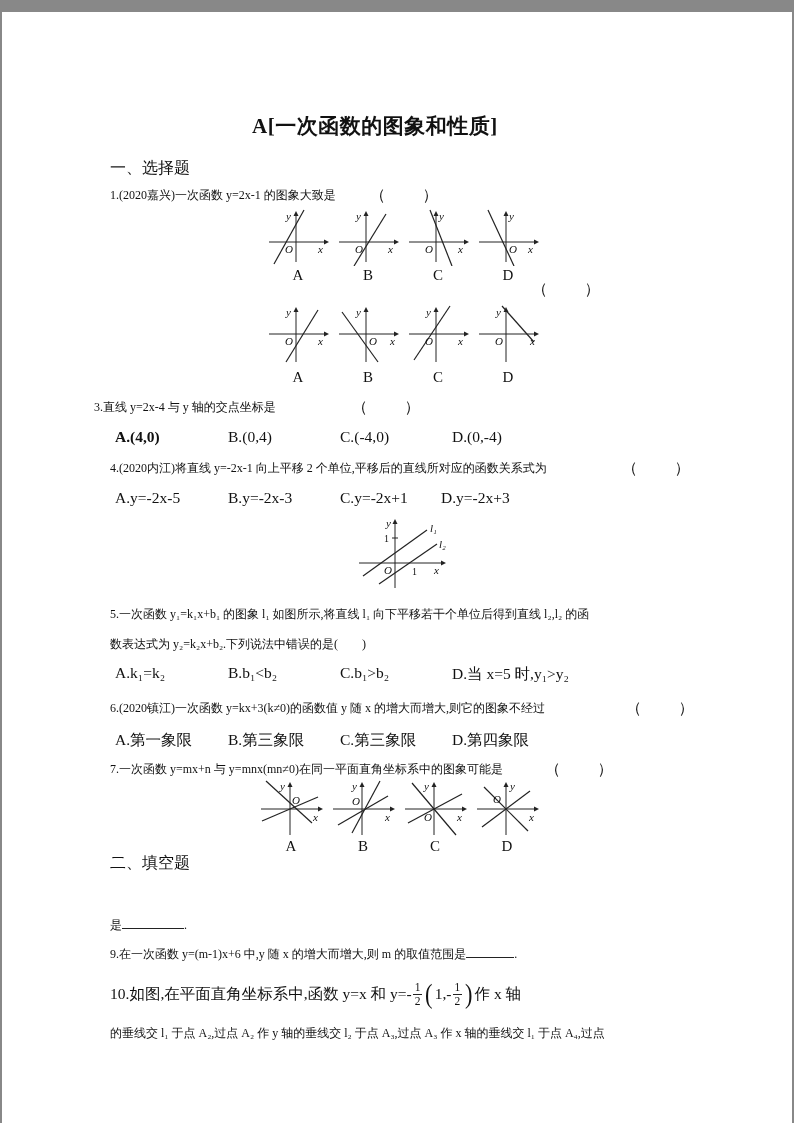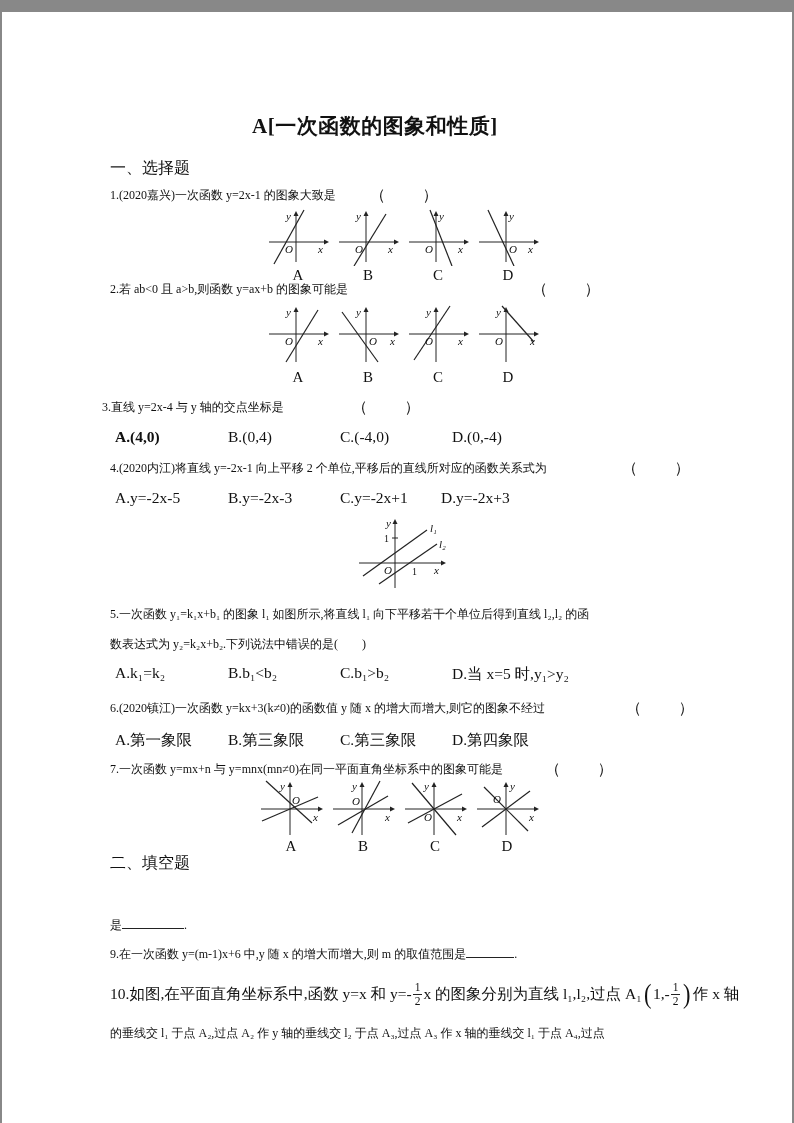--- a/index.html
+++ b/index.html
@@ -86,21 +86,20 @@
       <line class="ax" x1="30" y1="54" x2="30" y2="7"></line>
         <polygon class="ah" points="27.5,8 30,3 32.5,8"></polygon>
       <line class="fn" x1="12" y1="2" x2="38" y2="58"></line>
       <text x="33" y="12">y</text>
       <text x="52" y="45">x</text>
       <text x="33" y="45">O</text>
     </svg>
     <div class="figlabel">D</div>
   </div>
 
-  <div class="abs line" style="left:108px;top:267px;">2.若 ab&lt;0 且 a&gt;b,则函数 y=ax+b 的图象可能是</div>
   <div class="abs paren" style="left:530px;top:267px;">（　　）</div>
 
   <div class="fig" style="left:264px;top:292px;">
     <svg width="64" height="64">
       <line class="ax" x1="3" y1="30" x2="59" y2="30"></line>
         <polygon class="ah" points="58,27.5 63,30 58,32.5"></polygon>
       <line class="ax" x1="30" y1="58" x2="30" y2="7"></line>
         <polygon class="ah" points="27.5,8 30,3 32.5,8"></polygon>
       <line class="fn" x1="20" y1="58" x2="52" y2="6"></line>
       <text x="20" y="12">y</text>
@@ -142,21 +141,21 @@
       <line class="ax" x1="30" y1="58" x2="30" y2="7"></line>
         <polygon class="ah" points="27.5,8 30,3 32.5,8"></polygon>
       <line class="fn" x1="26" y1="2" x2="58" y2="38"></line>
       <text x="20" y="12">y</text>
       <text x="54" y="41">x</text>
       <text x="19" y="41">O</text>
     </svg>
     <div class="figlabel">D</div>
   </div>
 
-  <div class="abs line" style="left:100px;top:385px;">3.直线 y=2x-4 与 y 轴的交点坐标是</div>
+  <div class="abs line" style="left:92px;top:385px;">3.直线 y=2x-4 与 y 轴的交点坐标是</div>
   <div class="abs paren" style="left:350px;top:385px;">（　　）</div>
   <div class="abs opt" style="left:113px;top:416px;font-weight:bold;">A.(4,0)</div>
   <div class="abs opt" style="left:226px;top:416px;">B.(0,4)</div>
   <div class="abs opt" style="left:338px;top:416px;">C.(-4,0)</div>
   <div class="abs opt" style="left:450px;top:416px;">D.(0,-4)</div>
 
   <div class="abs line" style="left:108px;top:446px;">4.(2020内江)将直线 y=-2x-1 向上平移 2 个单位,平移后的直线所对应的函数关系式为</div>
   <div class="abs paren" style="left:620px;top:446px;">（　　）</div>
   <div class="abs opt" style="left:113px;top:477px;">A.y=-2x-5</div>
   <div class="abs opt" style="left:226px;top:477px;">B.y=-2x-3</div>
@@ -265,21 +264,20 @@
   <div class="abs line" style="left:108px;top:930px;">
     <span>9.在一次函数 y=(m-1)x+6 中,y 随 x 的增大而增大,则 m 的取值范围是</span><span class="blank" style="width:48px;"></span><span>.</span>
   </div>
 
   <div class="abs q10row" style="left:108px;top:964px;height:36px;">
     <span>10.如图,在平面直角坐标系中,函数 y=x 和 y=-</span>
       <span class="frac">
         <span class="num">1</span>
         <span class="den">2</span>
       </span>
-      <span>x 的图象分别为直线 l₁,l₂,过点 A₁</span>
       <span class="bigparen">(</span>
       <span>1,-</span>
       <span class="frac">
         <span class="num">1</span>
         <span class="den">2</span>
       </span>
       <span class="bigparen">)</span>
       <span>作 x 轴</span>
   </div>
   <div class="abs line" style="left:108px;top:1011px;">的垂线交 l₁ 于点 A₂,过点 A₂ 作 y 轴的垂线交 l₂ 于点 A₃,过点 A₃ 作 x 轴的垂线交 l₁ 于点 A₄,过点</div>

